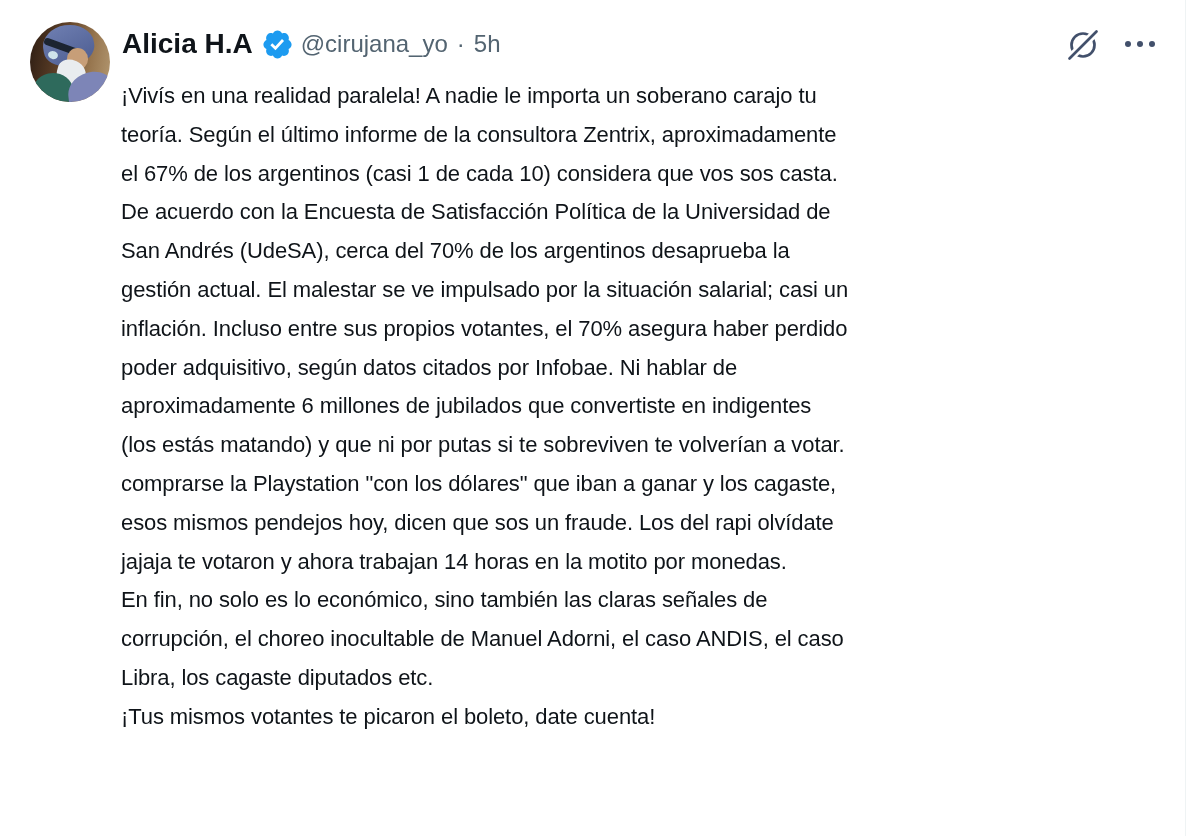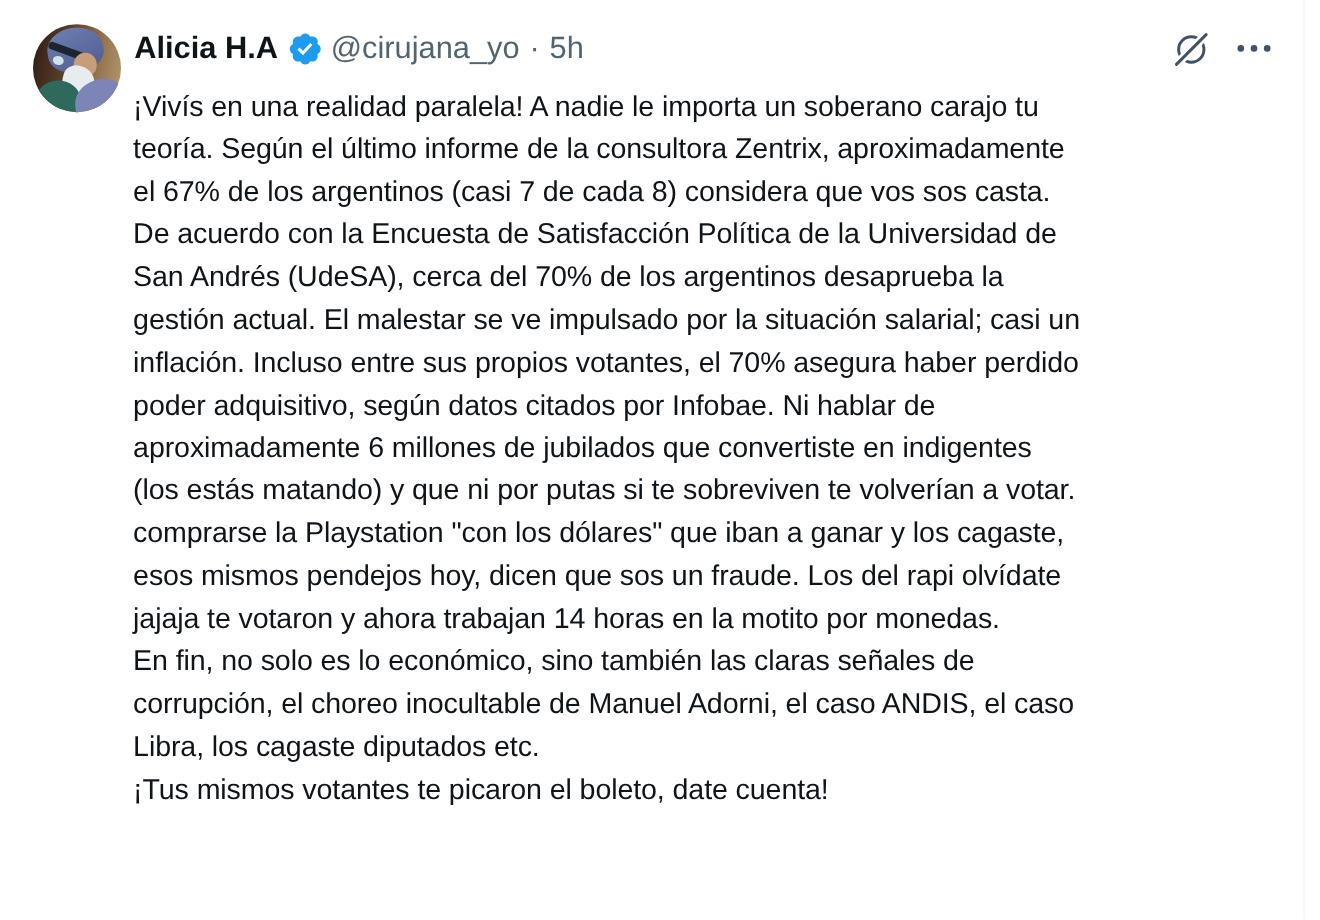--- a/index.html
+++ b/index.html
@@ -116,21 +116,21 @@
     color: #0f1419;
     cursor: pointer;
   }
   .verified-badge {
     width: 33px;
     height: 33px;
     margin: 0 7px 0 8px;
     flex: 0 0 auto;
   }
   .author-handle, .timestamp, .dot-sep {
-    font-size: 28px;
+    font-size: 24px;
     color: #536471;
     font-weight: 400;
   }
   .author-handle { cursor: pointer; }
   .timestamp { cursor: pointer; }
   .dot-sep { margin: 0 9px; }
   .header-actions {
     margin-left: auto;
     display: flex;
     align-items: center;
@@ -145,21 +145,21 @@
   }
 
   
   .tweet-body {
     position: absolute;
     left: 121px;
     top: 77px;
     width: 1060px;
   }
   .tweet-line {
-    font-size: 26px;
+    font-size: 22px;
     line-height: 38.8px;
     color: #0f1419;
     white-space: nowrap;
     letter-spacing: -0.1px;
   }
 </style>
 </head>
 <body>
 
 <div class="page">
@@ -199,21 +199,21 @@
             <circle cx="17" cy="7" r="3" fill="#42506b"></circle>
             <circle cx="29" cy="7" r="3" fill="#42506b"></circle>
           </svg>
         </div>
       </div>
     </div>
 
     <div class="tweet-body">
       <div class="tweet-line">¡Vivís en una realidad paralela! A nadie le importa un soberano carajo tu</div>
       <div class="tweet-line">teoría. Según el último informe de la consultora Zentrix, aproximadamente</div>
-      <div class="tweet-line">el 67% de los argentinos (casi 7 de cada 8) considera que vos sos casta.</div>
+      <div class="tweet-line">el 67% de los argentinos (casi 1 de cada 10) considera que vos sos casta.</div>
       <div class="tweet-line">De acuerdo con la Encuesta de Satisfacción Política de la Universidad de</div>
       <div class="tweet-line">San Andrés (UdeSA), cerca del 70% de los argentinos desaprueba la</div>
       <div class="tweet-line">gestión actual. El malestar se ve impulsado por la situación salarial; casi un</div>
       <div class="tweet-line">inflación. Incluso entre sus propios votantes, el 70% asegura haber perdido</div>
       <div class="tweet-line">poder adquisitivo, según datos citados por Infobae. Ni hablar de</div>
       <div class="tweet-line">aproximadamente 6 millones de jubilados que convertiste en indigentes</div>
       <div class="tweet-line">(los estás matando) y que ni por putas si te sobreviven te volverían a votar.</div>
       <div class="tweet-line">comprarse la Playstation "con los dólares" que iban a ganar y los cagaste,</div>
       <div class="tweet-line">esos mismos pendejos hoy, dicen que sos un fraude. Los del rapi olvídate</div>
       <div class="tweet-line">jajaja te votaron y ahora trabajan 14 horas en la motito por monedas.</div>

